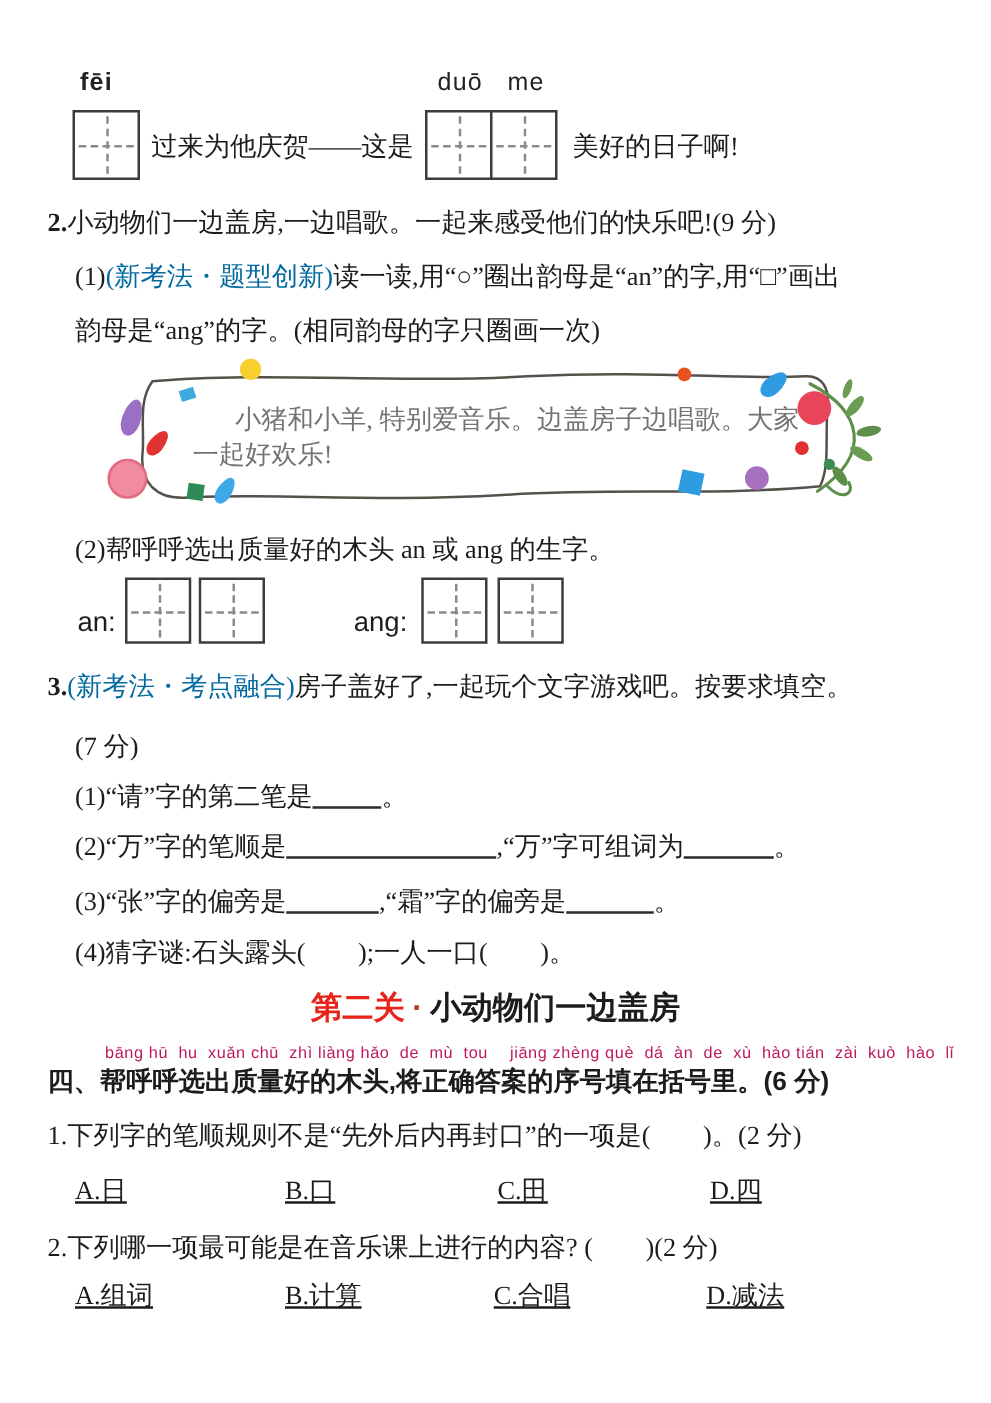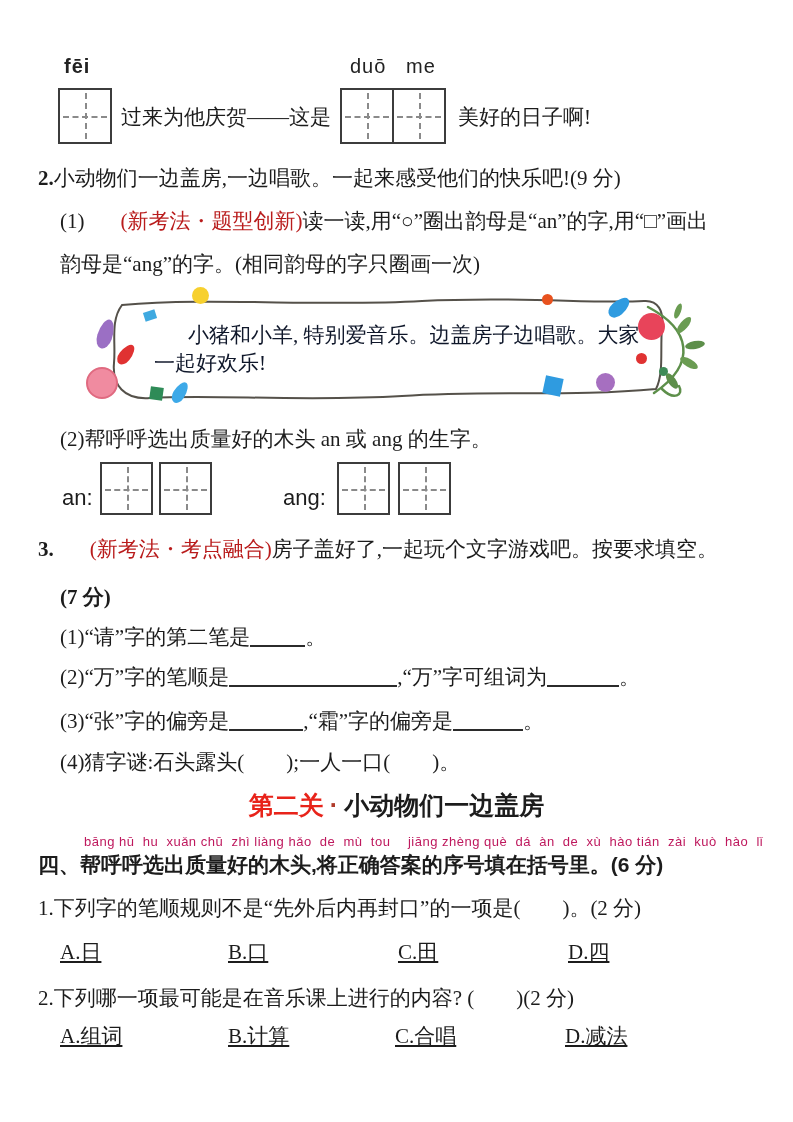--- a/index.html
+++ b/index.html
@@ -6,39 +6,39 @@
   html,body { background:#ffffff; }
   #page {
     position:relative; width:793px; height:1122px; margin:0 auto;
     background:#ffffff; overflow:hidden;
     font-family:"Liberation Serif","DejaVu Serif",serif;
     color:#1c1c1c;
   }
   .abs { position:absolute; white-space:pre; }
   .kai { font-size:21px; }
   .bold { font-weight:bold; }
-  .red-annot { color:#b91c1c;margin-left:36px; }
+  .red-annot { color:#0369a1; }
   .sans { font-family:"Liberation Sans","DejaVu Sans",sans-serif; }
   .pinyin { font-family:"Liberation Sans","DejaVu Sans",sans-serif; font-size:20px; color:#222; letter-spacing:1px; }
 
   
   .tbox { position:absolute; width:54px; height:56px; border:2px solid #3c3c3c; background:#fff; }
   .tbox::before { content:""; position:absolute; left:50%; top:3px; bottom:3px; border-left:2px dashed #8a8a8a; }
   .tbox::after  { content:""; position:absolute; top:50%; left:3px; right:3px; border-top:2px dashed #8a8a8a; }
   .tbox.small { width:53px; height:53px; }
 
   .blank { display:inline-block; border-bottom:2px solid #2b2b2b; height:20px; vertical-align:-3px; }
 
   
   #poem-box { position:absolute; left:92px; top:291px; width:615px; height:122px; }
   #poem-box svg { position:absolute; left:0; top:0; }
   .shape { position:absolute; }
   .circ { border-radius:50%; }
   .leaf { border-radius:50% 50% 50% 50% / 60% 60% 40% 40%; }
-  .poem-text { position:absolute; font-size:21px; color:#0f172a; white-space:pre; }
+  .poem-text { position:absolute; font-size:21px; color:#737373; white-space:pre; }
 
   #sec2-title { position:absolute; left:0; top:789px; width:793px; text-align:center;
     font-size:25px; font-weight:bold; font-family:"Liberation Sans","DejaVu Sans",sans-serif; }
   #sec2-title .t-red { color:#e8231a; }
   #sec2-title .t-sep { color:#b03a2a; padding:0 6px; }
   #sec2-pinyin { position:absolute; left:84px; top:833px; font-size:13px; color:#be185d;
     font-family:"Liberation Sans","DejaVu Sans",sans-serif; white-space:pre; letter-spacing:.5px; }
   #q4-stem { position:absolute; left:38px; top:851px; font-size:21px; font-weight:bold;
     font-family:"Liberation Sans","DejaVu Sans",sans-serif; white-space:pre; }
   .opt { position:absolute; font-size:21px; white-space:pre;text-decoration:underline; }
@@ -95,21 +95,21 @@
   <div class="abs kai" style="left:60px; top:425px;"><span>(2)</span><span>帮呼呼选出质量好的木头 an 或 ang 的生字。</span></div>
 
   <div class="abs sans" style="left:62px; top:485px; font-size:22px;">an:</div>
   <div class="tbox small" style="left:100px; top:462px;"></div>
   <div class="tbox small" style="left:159px; top:462px;"></div>
   <div class="abs sans" style="left:283px; top:485px; font-size:22px;">ang:</div>
   <div class="tbox small" style="left:337px; top:462px;"></div>
   <div class="tbox small" style="left:398px; top:462px;"></div>
 
   <div class="abs kai" style="left:38px; top:535px;"><span class="bold">3.</span><span class="red-annot">(新考法・考点融合)</span><span>房子盖好了,一起玩个文字游戏吧。按要求填空。</span></div>
-  <div class="abs kai" style="left:60px; top:583px;font-weight:bold;">(7 分)</div>
+  <div class="abs kai" style="left:60px; top:583px;">(7 分)</div>
 
   <div class="abs kai" style="left:60px; top:623px;"><span>(1)“请”字的第二笔是</span><span class="blank" style="width:55px;"></span><span>。</span></div>
 
   <div class="abs kai" style="left:60px; top:663px;"><span>(2)“万”字的笔顺是</span><span class="blank" style="width:168px;"></span><span>,“万”字可组词为</span><span class="blank" style="width:72px;"></span><span>。</span></div>
 
   <div class="abs kai" style="left:60px; top:707px;"><span>(3)“张”字的偏旁是</span><span class="blank" style="width:74px;"></span><span>,“霜”字的偏旁是</span><span class="blank" style="width:70px;"></span><span>。</span></div>
 
   <div class="abs kai" style="left:60px; top:748px;">(4)猜字谜:石头露头(　　);一人一口(　　)。</div>
 
   <div id="sec2-title"><span class="t-red">第二关</span><span class="t-sep">·</span><span>小动物们一边盖房</span></div>

